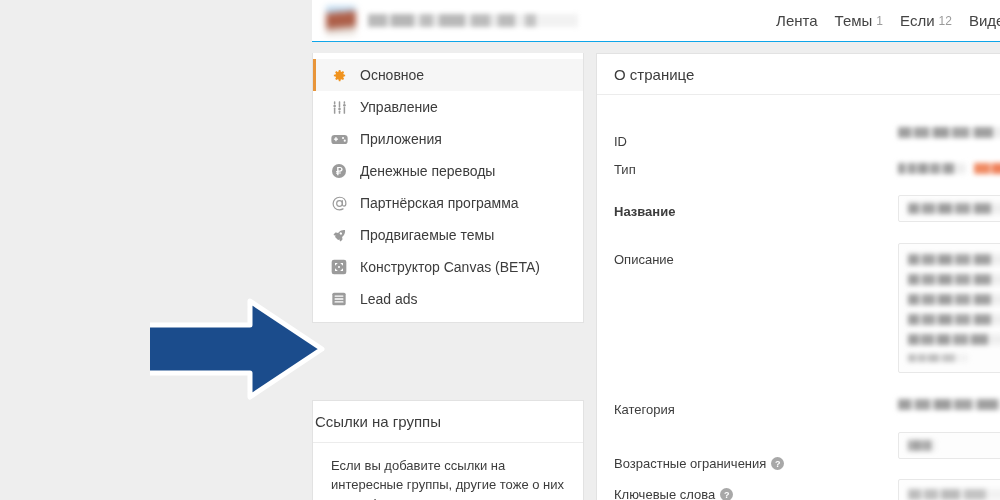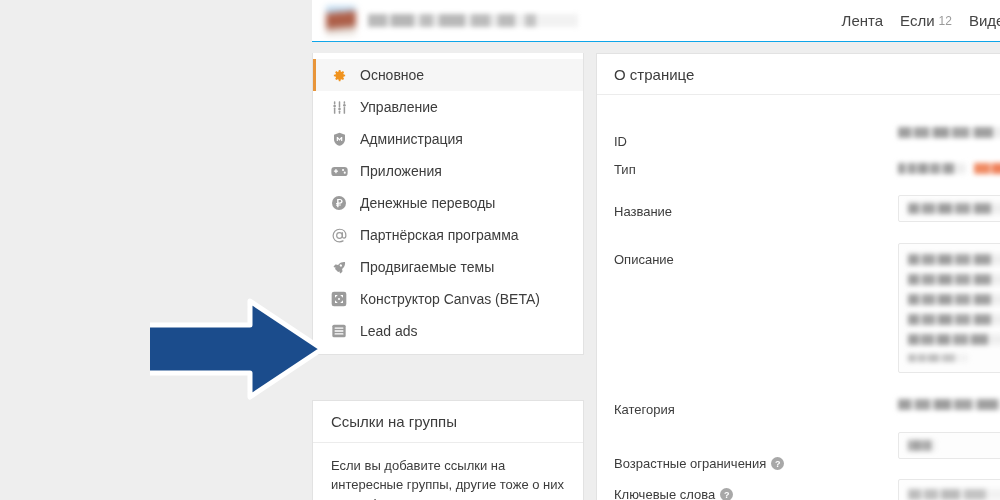--- a/index.html
+++ b/index.html
@@ -78,21 +78,21 @@
   .side-item.active .side-ico { color: #f0931e; }
   .side-ico svg { display: block; }
   .side-label { line-height: 1; }
 
   
   .groups-card {
     position: absolute; left: 312px; top: 400px; width: 272px; height: 100px;
     background: #ffffff; border: 1px solid #e2e2e2; border-bottom: none;
   }
   .groups-head {
-    height: 42px; display: flex; align-items: center; padding-left: 18px;
+    height: 42px; display: flex; align-items: center; padding-left: 2px;
     font-size: 15px; color: #3c3c3c; border-bottom: 1px solid #ececec;
   }
   .groups-body {
     padding: 14px 18px 0 18px; font-size: 13px; color: #3c3c3c; line-height: 1.45;
   }
 
   
   .main-card {
     position: absolute; left: 596px; top: 53px; width: 404px; height: 447px;
     background: #ffffff; border: 1px solid #e2e2e2; border-right: none; border-bottom: none;
@@ -150,20 +150,24 @@
 
   <div class="gutter"></div>
 
   <div class="header">
     <div class="hdr-avatar"></div>
     <div class="hdr-title blur">Недвижимость в Ярославле и ...</div>
 
     <div class="hdr-nav">
       <div class="nav-tab">
         <span>Лента</span>
+      </div>
+      <div class="nav-tab">
+        <span>Темы</span>
+        <span class="cnt">1</span>
       </div>
       <div class="nav-tab">
         <span>Если</span>
         <span class="cnt">12</span>
       </div>
       <div class="nav-tab">
         <span>Видео</span>
         <span class="cnt">2</span>
       </div>
       <div class="nav-tab active">
@@ -195,29 +199,20 @@
             <circle cx="12" cy="14.5" r="2.1"></circle>
             <rect x="10.8" y="17" width="2.4" height="5" rx="1"></rect>
           <rect x="18.6" y="2" width="2.4" height="4" rx="1"></rect>
             <circle cx="19.8" cy="8.5" r="2.1"></circle>
             <rect x="18.6" y="11" width="2.4" height="11" rx="1"></rect>
         </svg>
       </span>
       <span class="side-label">Управление</span>
     </div>
 
-    <div class="side-item">
-      <span class="side-ico">
-        <svg width="15" height="16" viewBox="0 0 24 24" fill="currentColor">
-          <path d="M12 1.8L3.2 5v7.2c0 5.2 3.7 9.3 8.8 10.6 5.1-1.3 8.8-5.4 8.8-10.6V5L12 1.8z"></path>
-          <path d="M7.6 15.2V8.6h1.7l2.7 3.5 2.7-3.5h1.7v6.6h-1.8v-3.8l-2.6 3.3-2.6-3.3v3.8z" fill="#ffffff"></path>
-        </svg>
-      </span>
-      <span class="side-label">Администрация</span>
-    </div>
 
     <div class="side-item">
       <span class="side-ico">
         <svg width="17" height="13" viewBox="0 0 24 18" fill="currentColor">
           <rect x="0.5" y="2.5" width="23" height="13" rx="4.5"></rect>
           <rect x="4" y="7.6" width="6" height="1.9" rx="0.9" fill="#ffffff"></rect>
           <rect x="6.05" y="5.55" width="1.9" height="6" rx="0.9" fill="#ffffff"></rect>
           <circle cx="17" cy="6.8" r="1.5" fill="#ffffff"></circle>
           <circle cx="19.4" cy="10.6" r="1.5" fill="#ffffff"></circle>
         </svg>
@@ -301,21 +296,21 @@
       <div class="frow" style="height:42px;">
         <div class="flabel" style="top:13px;">
           <span>Тип</span>
         </div>
         <div class="fval" style="top:14px; display:flex; gap:8px;">
           <div class="bline blur" style="width:68px;"></div>
           <div class="bline orange blur" style="width:46px;"></div>
         </div>
       </div>
 
-      <div class="frow" style="height:47px;">
+      <div class="frow" style="height:47px;font-weight:bold;">
         <div class="flabel" style="top:13px;">
           <span>Название</span>
         </div>
         <div class="fval" style="top:4px; width:120px;">
           <div class="inputbox">
             <div class="bline blur" style="width:100%;"></div>
           </div>
         </div>
       </div>
 

